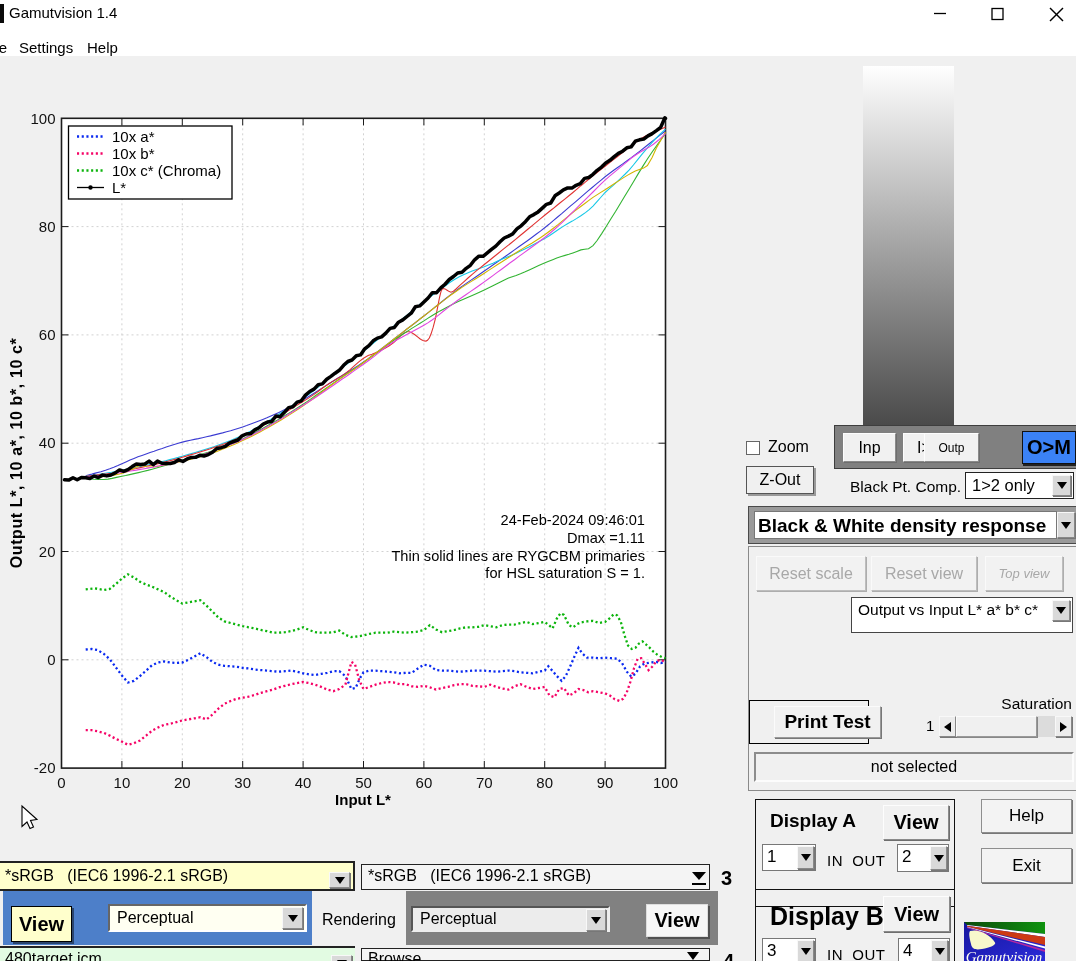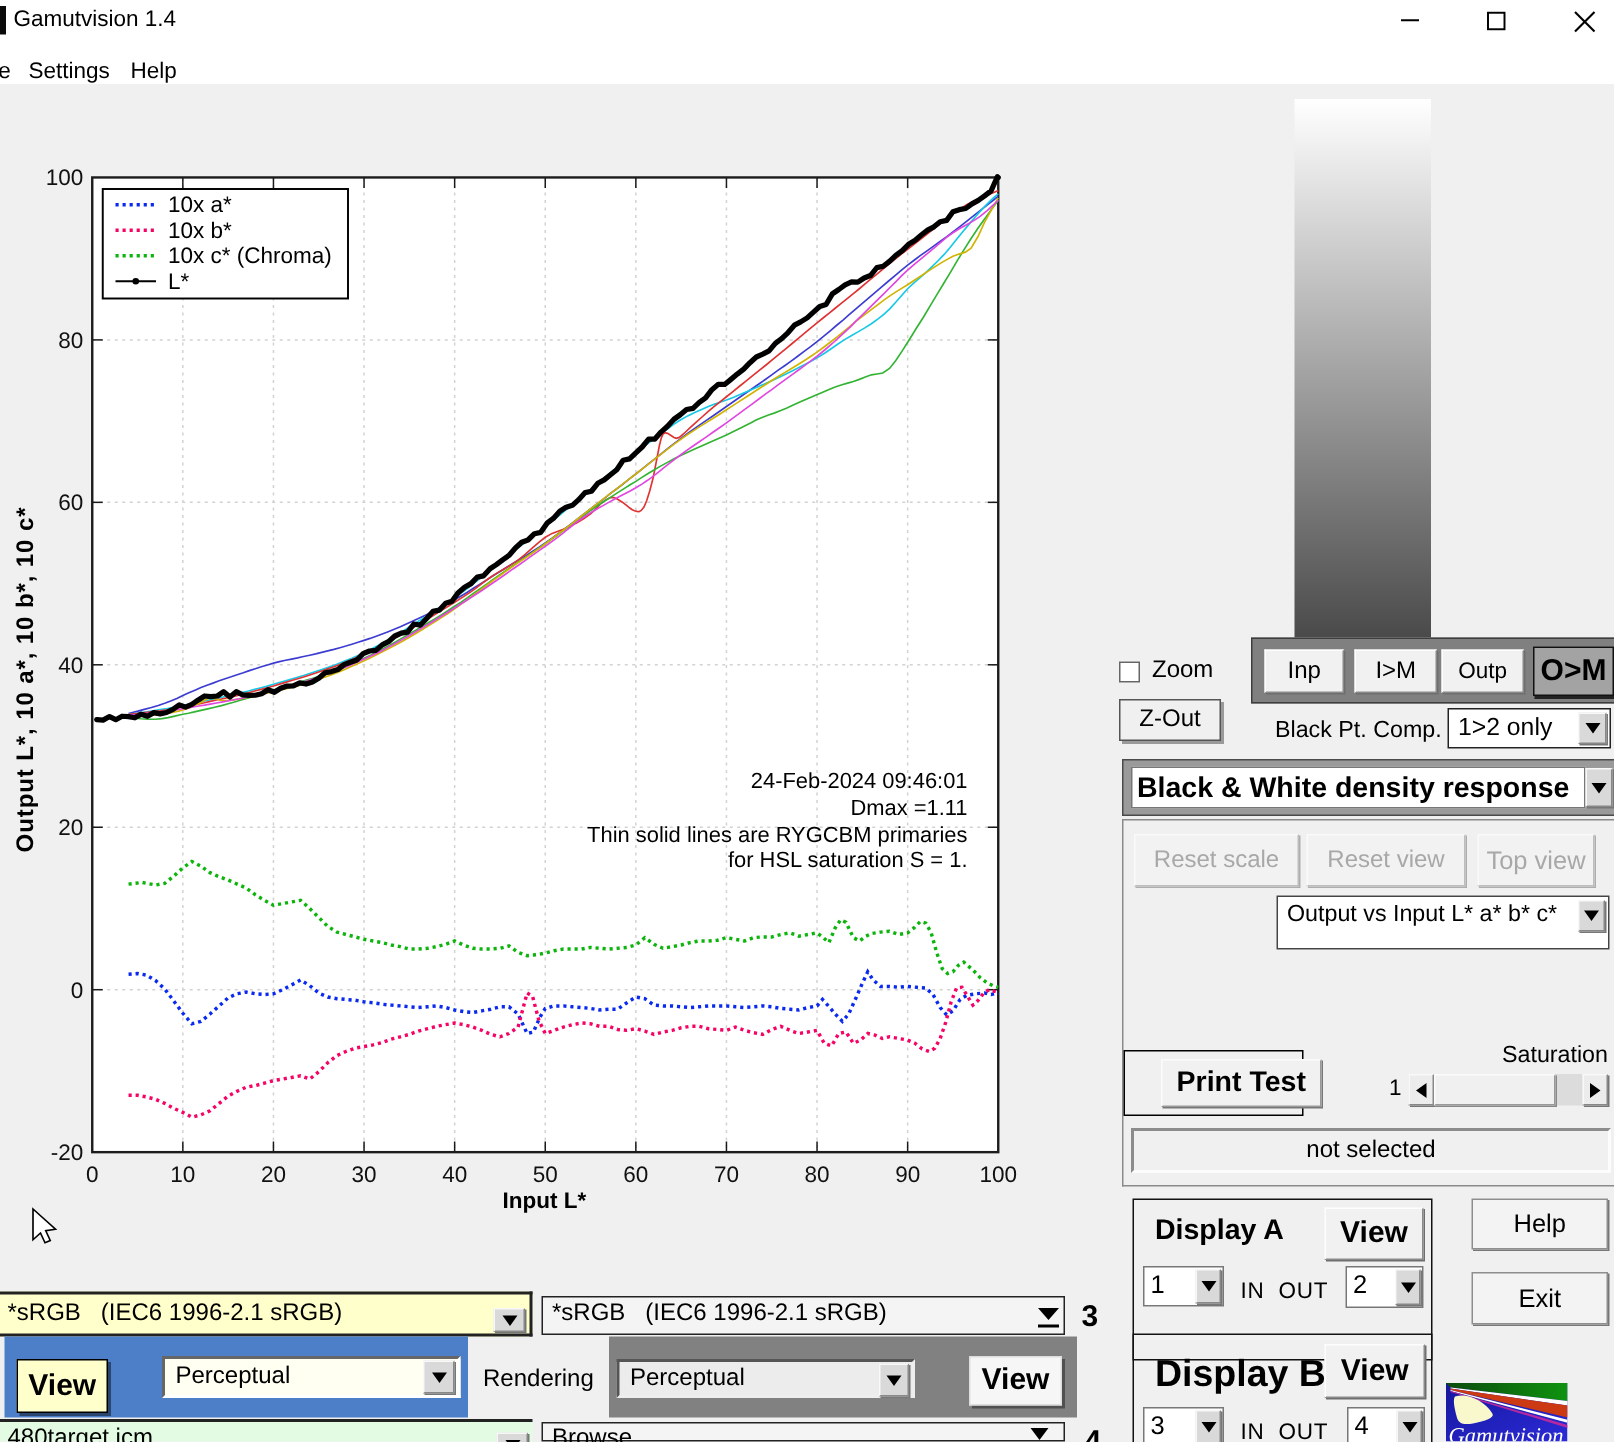--- a/index.html
+++ b/index.html
@@ -138,43 +138,43 @@
 <div class="abs" style="left:863px;top:66px;width:91px;height:359px;background:linear-gradient(#ffffff,#4a4a4a);"></div>
 
 <div class="abs" style="left:746px;top:441px;width:14px;height:14px;background:#fff;border:1px solid #666;"></div>
 <div class="abs" style="left:768px;top:438px;font-size:16px;">Zoom</div>
 
 <div class="abs btn3d" style="left:746px;top:466px;width:68px;height:28px;font-size:16px;display:flex;align-items:center;justify-content:center;background:#f0f0f0;border:1px solid #555;box-shadow:2px 2px 0 #9a9a9a;">Z-Out</div>
 
 <div class="abs" style="left:834px;top:425px;width:250px;height:44px;background:#808080;border:1px solid #3e3e3e;"></div>
 <div class="abs btn3d" style="left:843px;top:433px;width:53px;height:29px;font-size:16px;display:flex;align-items:center;justify-content:center;">Inp</div>
 <div class="abs btn3d" style="left:903px;top:433px;width:55px;height:29px;font-size:16px;display:flex;align-items:center;justify-content:center;">I&gt;M</div>
-<div class="abs btn3d" style="left:961px;top:433px;width:55px;height:29px;font-size:15px;display:flex;align-items:center;justify-content:center;">Outp</div>
-<div class="abs" style="left:1022px;top:431px;width:54px;height:33px;background:#a3a3a3;border:1px solid #111;box-shadow:1px 2px 0 #222;font-size:20px;font-weight:bold;display:flex;align-items:center;justify-content:center;">O&gt;M</div>
+<div class="abs btn3d" style="left:924px;top:433px;width:55px;height:29px;font-size:12px;display:flex;align-items:center;justify-content:center;">Outp</div>
+<div class="abs" style="left:1022px;top:431px;width:54px;height:33px;background:#3b82f6;border:1px solid #111;box-shadow:1px 2px 0 #222;font-size:20px;font-weight:bold;display:flex;align-items:center;justify-content:center;">O&gt;M</div>
 
 <div class="abs" style="left:850px;top:478px;font-size:15.5px;">Black Pt. Comp.</div>
 <div class="abs" style="left:965px;top:472px;width:109px;height:27px;background:#fff;border:1px solid #222;font-size:16.5px;">
   <span style="position:absolute;left:6px;top:3px;">1&gt;2 only</span>
   <span class="cmbarrow" style="right:2px;top:2px;width:19px;height:21px;">
       <span class="tri"></span>
     </span>
 </div>
 
 <div class="abs" style="left:748px;top:506px;width:330px;height:38px;background:#9a9a9a;border:1px solid #4a4a4a;">
   <div style="position:absolute;left:5px;top:4px;width:303px;height:28px;background:#fff;border:1px solid #777;"></div>
   <div style="position:absolute;left:9px;top:8px;font-size:19px;font-weight:bold;white-space:nowrap;">Black &amp; White density response</div>
   <span class="cmbarrow" style="left:308px;top:5px;width:18px;height:26px;">
       <span class="tri"></span>
     </span>
 </div>
 
 <div class="abs" style="left:748px;top:546px;width:330px;height:245px;border:1px solid #8a8a8a;border-right:none;"></div>
 <div class="abs" style="left:756px;top:556px;width:110px;height:35px;background:#f2f2f2;border:1px solid #bdbdbd;border-top-color:#fafafa;border-left-color:#fafafa;box-shadow:1px 1px 0 #adadad;color:#a8a8a8;font-size:16px;display:flex;align-items:center;justify-content:center;">Reset scale</div>
 <div class="abs" style="left:871px;top:556px;width:106px;height:35px;background:#f2f2f2;border:1px solid #bdbdbd;border-top-color:#fafafa;border-left-color:#fafafa;box-shadow:1px 1px 0 #adadad;color:#a8a8a8;font-size:16px;display:flex;align-items:center;justify-content:center;">Reset view</div>
-<div class="abs" style="left:985px;top:556px;width:78px;height:35px;background:#f2f2f2;border:1px solid #bdbdbd;border-top-color:#fafafa;border-left-color:#fafafa;box-shadow:1px 1px 0 #adadad;color:#a8a8a8;font-size:17px;display:flex;align-items:center;justify-content:center;">Top view</div>
+<div class="abs" style="left:985px;top:556px;width:78px;height:35px;background:#f2f2f2;border:1px solid #bdbdbd;border-top-color:#fafafa;border-left-color:#fafafa;box-shadow:1px 1px 0 #adadad;color:#a8a8a8;font-size:13px;display:flex;align-items:center;justify-content:center;font-style:italic;">Top view</div>
 
 <div class="abs" style="left:851px;top:597px;width:222px;height:36px;background:#fff;border:1px solid #444;font-size:15.5px;">
   <span style="position:absolute;left:6px;top:3px;white-space:nowrap;">Output vs Input L* a* b* c*</span>
   <span class="cmbarrow" style="right:2px;top:2px;width:18px;height:21px;">
       <span class="tri"></span>
     </span>
 </div>
 
 <div class="abs" style="left:960px;top:695px;width:112px;font-size:15.5px;text-align:right;">Saturation</div>
 <div class="abs" style="left:926px;top:717px;font-size:15px;">1</div>

